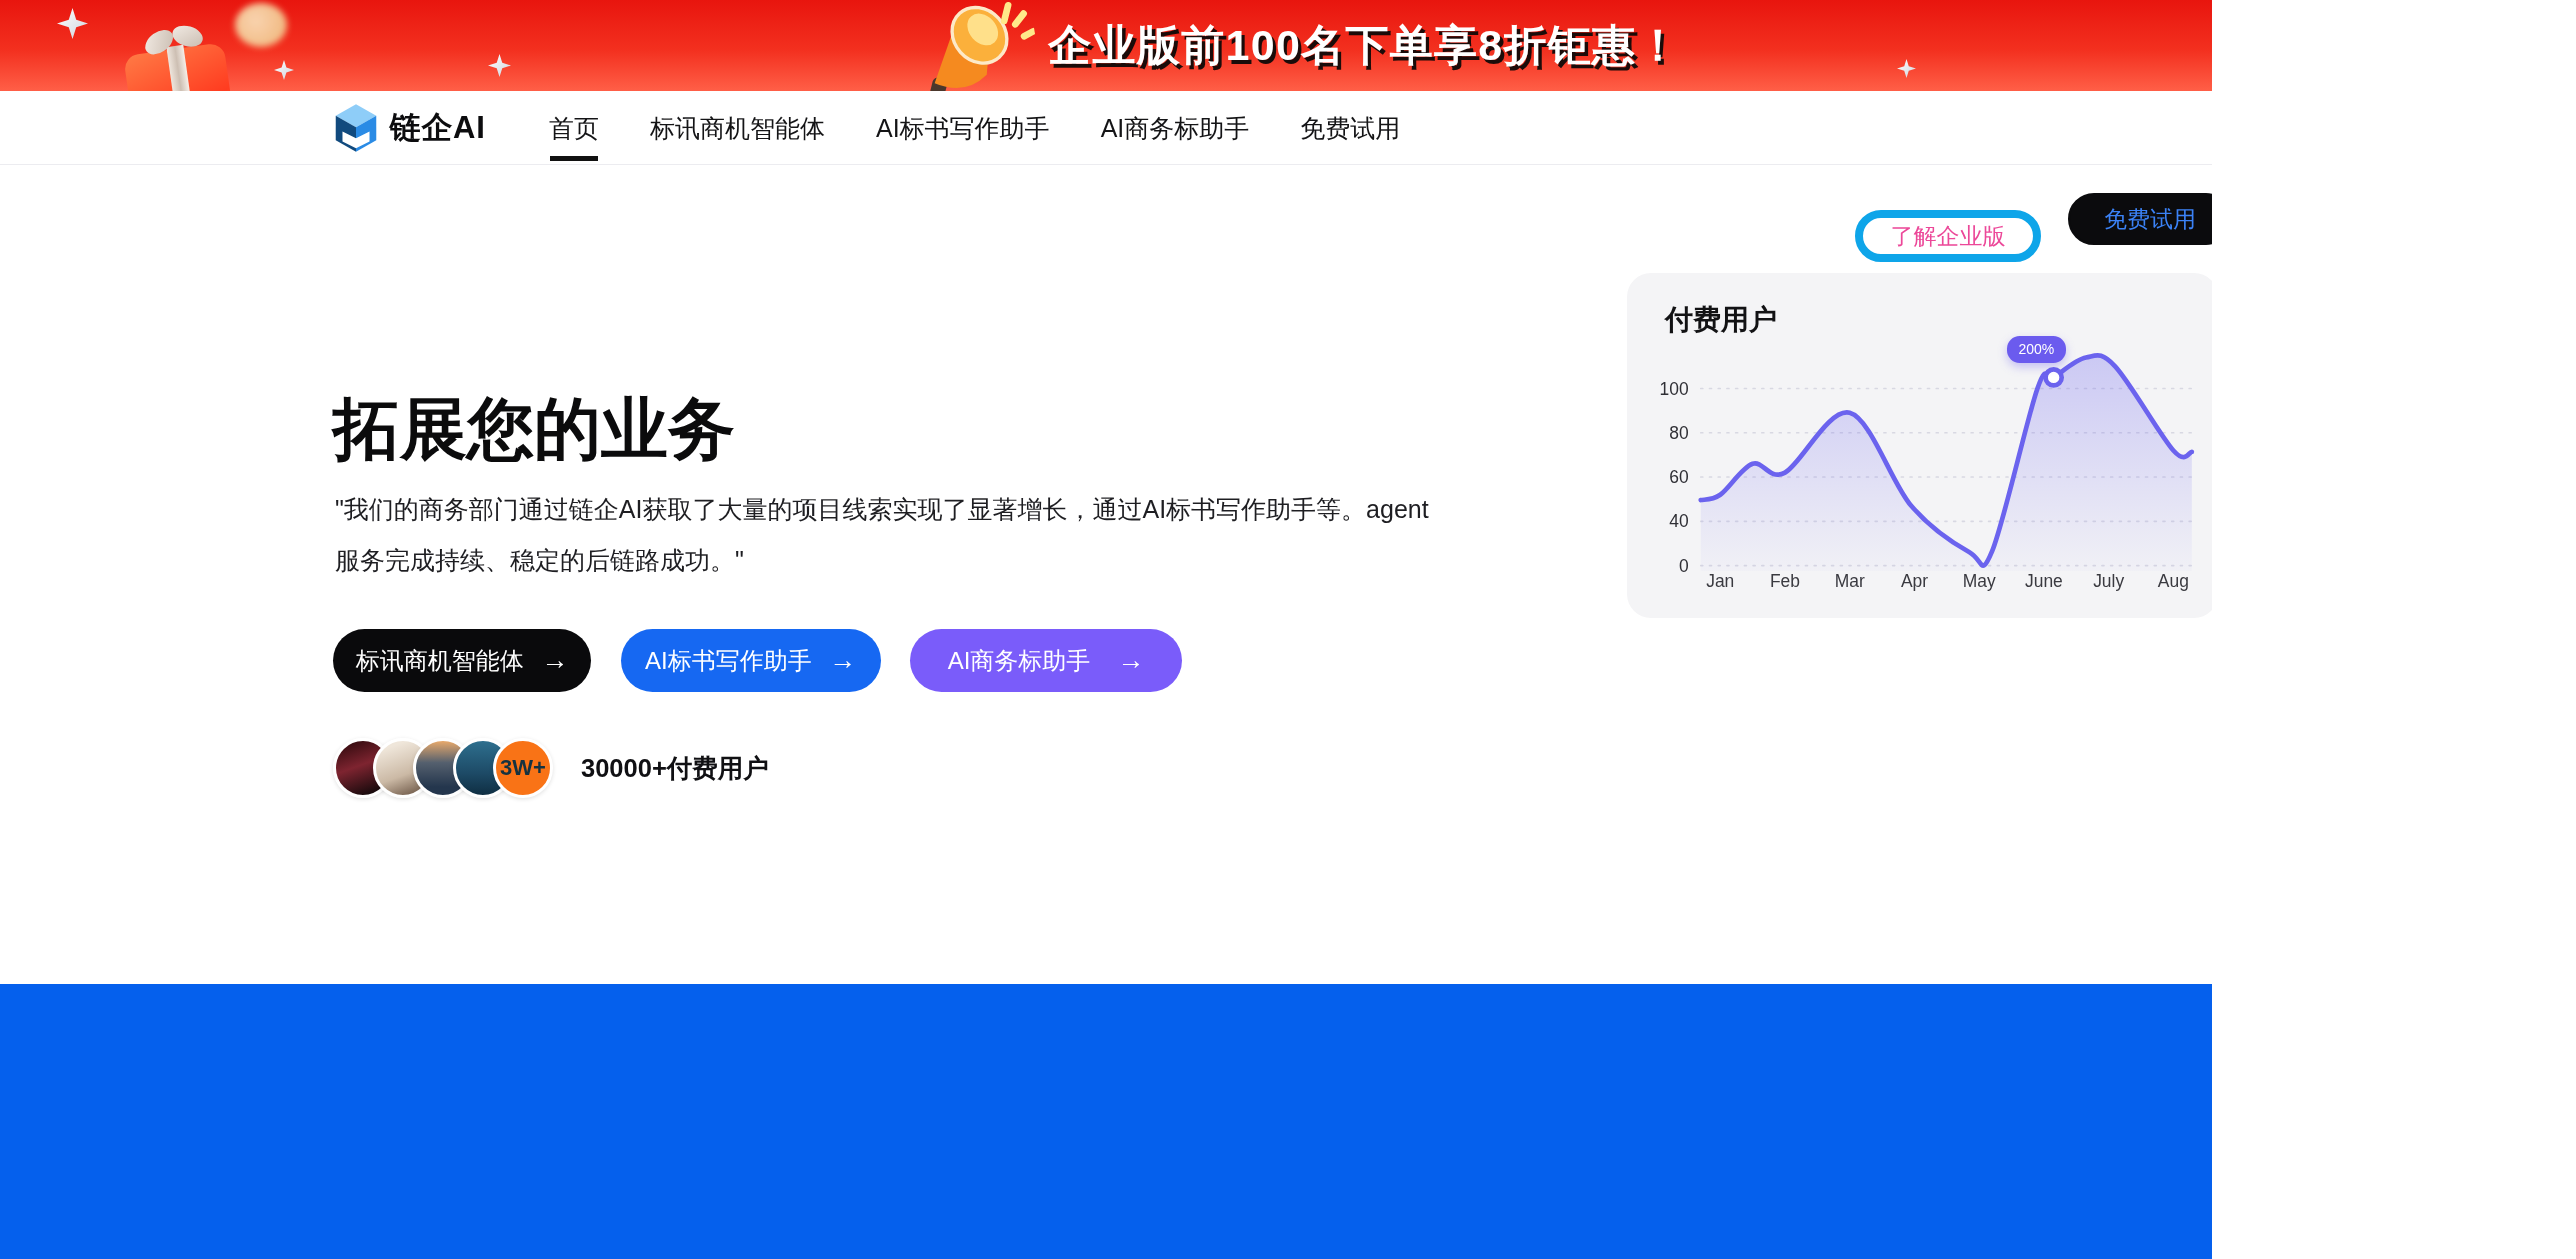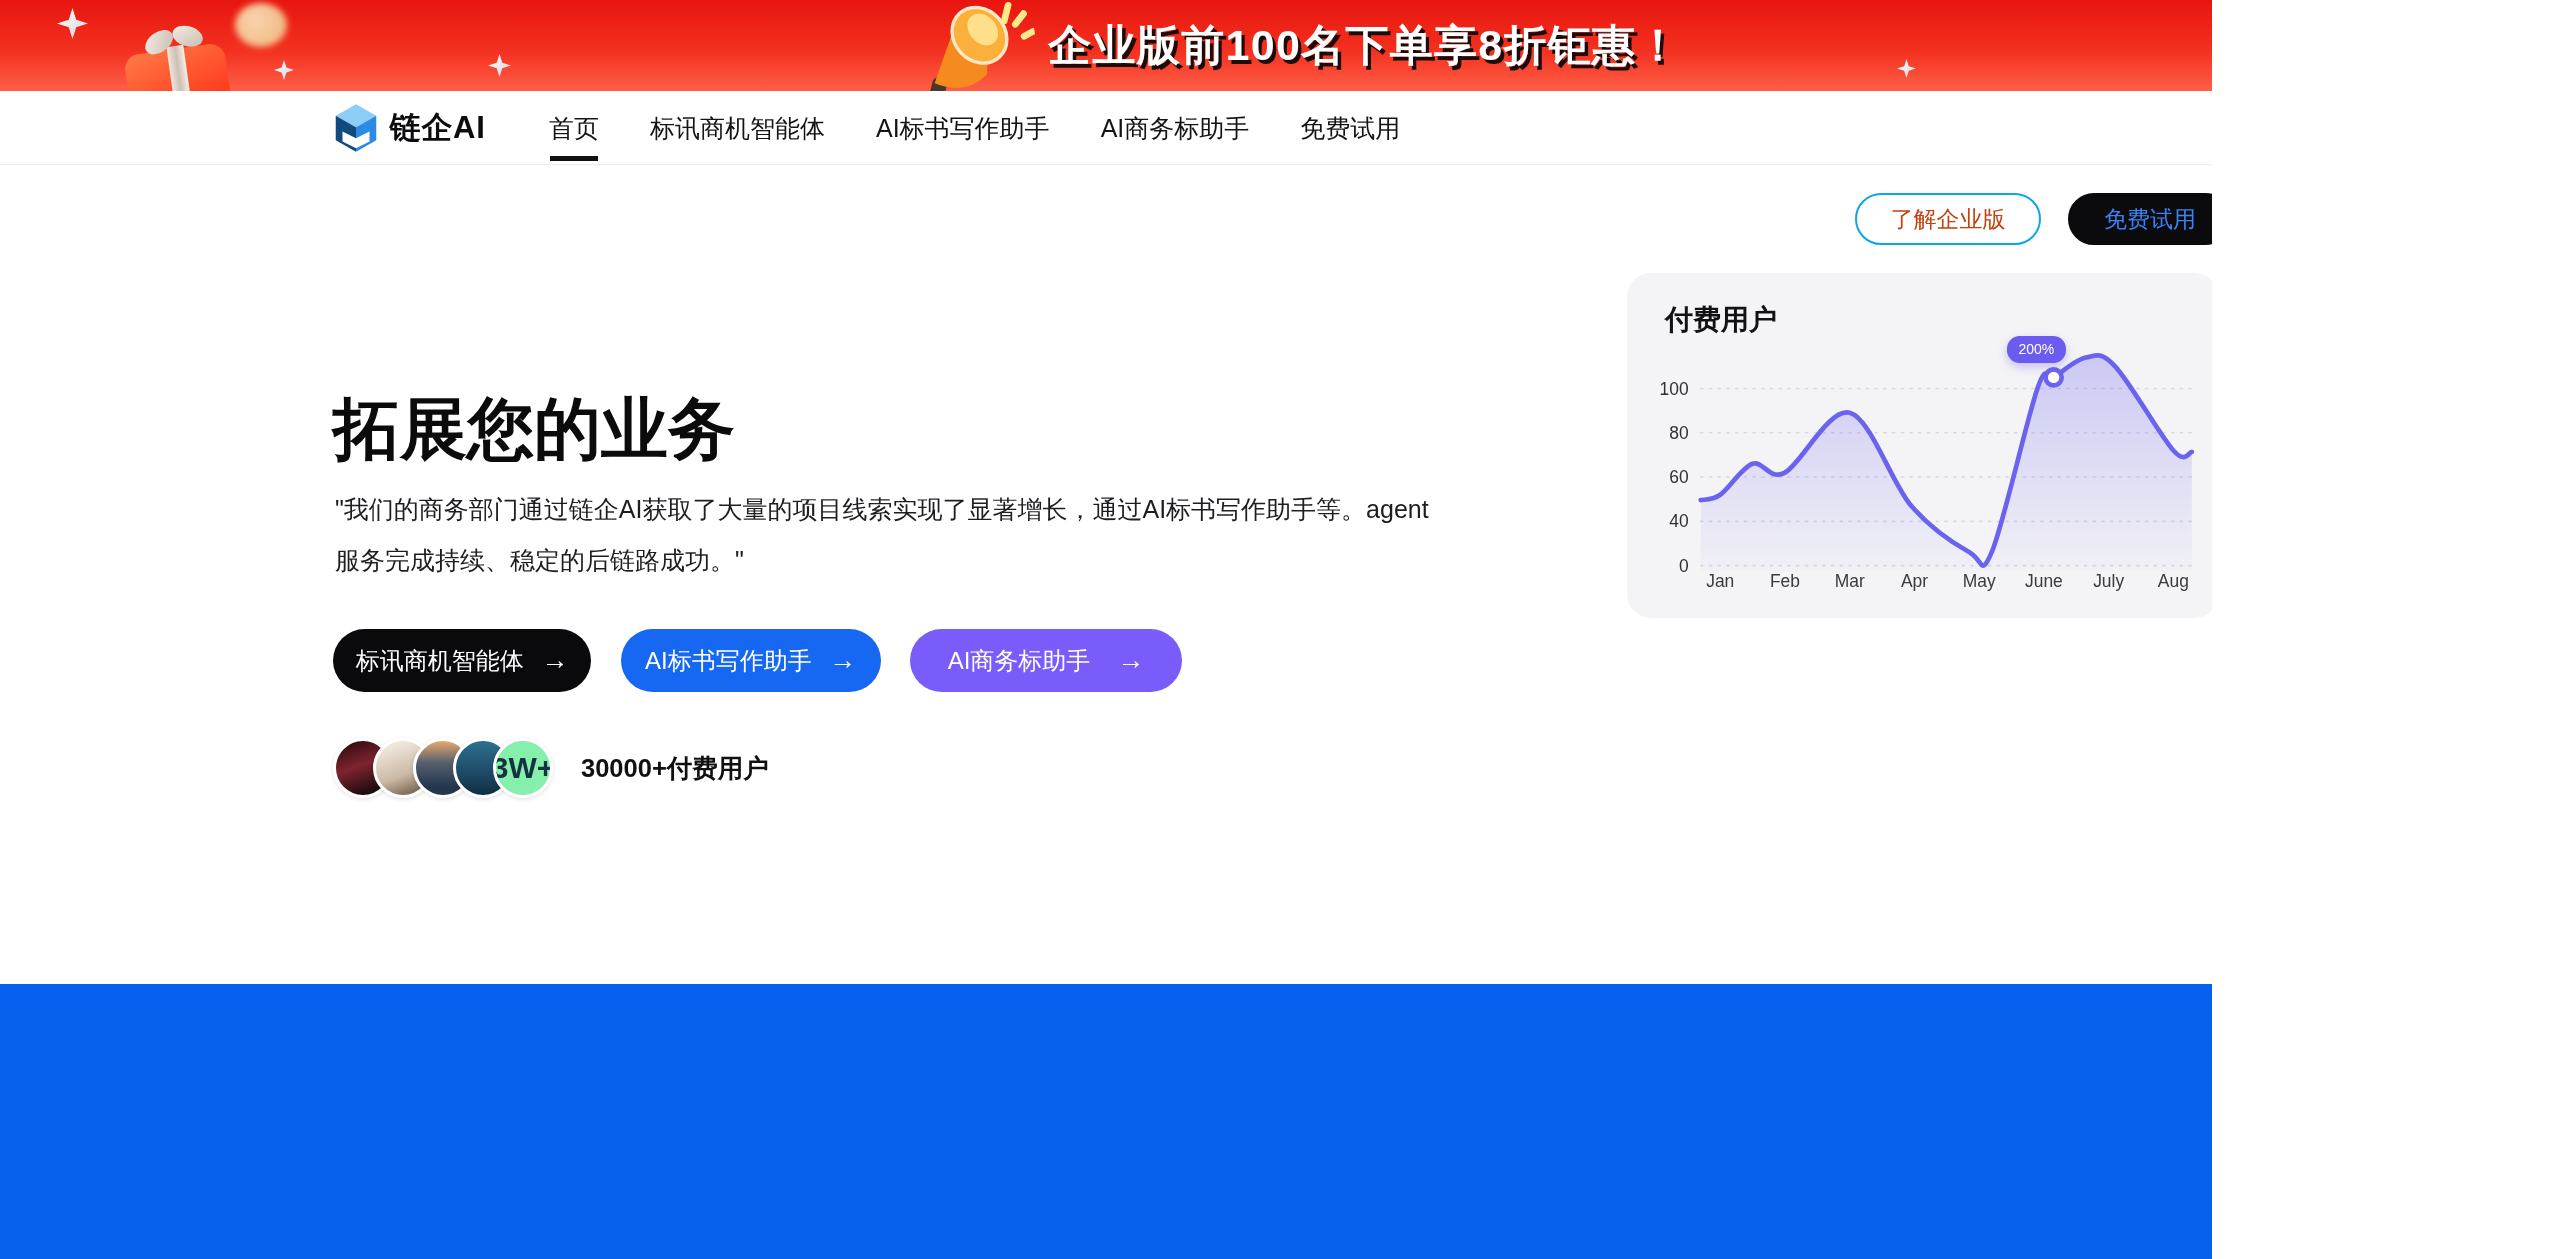--- a/index.html
+++ b/index.html
@@ -43,21 +43,21 @@
     border-bottom:1.3px solid #ececf0; }
   .logo { position:absolute; left:333px; top:0; height:74px; display:flex; align-items:center; gap:10.7px; }
   .logo-text { font-size:31px; font-weight:700; color:#0c0c0e; letter-spacing:0.7px; }
   .menu { position:absolute; left:549px; top:0; height:74px; display:flex; gap:51px; align-items:center; }
   .menu-item { font-size:25px; color:#141416; cursor:pointer; position:relative; height:74px;
     display:flex; align-items:center; }
   .menu-item.active::after { content:""; position:absolute; left:50%; transform:translateX(-50%);
     bottom:4px; width:48px; height:4.7px; background:#111; }
   .nav-btn { position:absolute; top:102px; height:52px; border-radius:27px; display:flex;
     align-items:center; justify-content:center; font-size:23px; cursor:pointer; }
-  .btn-enterprise { left:1855px; width:186px; background:#fff; border:2px solid #0ea5e9; color:#c2410c; }
+  .btn-enterprise { left:1855px; width:186px; background:#fff; border:8px solid #0ea5e9; color:#ec4899;margin-top:17px; }
   .btn-trial { left:2068px; width:164px; background:#0b0b0d; color:#3b82f6; border:2px solid #0b0b0d; }
 
   
   .hero-title { position:absolute; left:333px; top:295px; font-size:67px; line-height:89px;
     font-weight:700; color:#0b0b0c; }
   .hero-quote { position:absolute; left:335px; top:484px; width:1100px; font-size:25px;
     line-height:51px; color:#1e1e22; }
   .cta-row { position:absolute; left:333px; top:629px; display:flex; gap:29.5px; }
   .cta { height:63px; border-radius:32px; display:flex; align-items:center; justify-content:center;
     gap:17.4px; color:#fff; font-size:24px; cursor:pointer; }
@@ -67,22 +67,22 @@
   .cta3 { width:272px; background:#7a5cfa; gap:27px; }
 
   .avatars { position:absolute; left:333px; top:738px; display:flex; align-items:center; }
   .av { width:60px; height:60px; border-radius:50%; border:3.4px solid #fff; margin-left:-20px;
     box-shadow:0 1.3px 4px rgba(0,0,0,.12); position:relative; overflow:hidden; }
   .av:first-child { margin-left:0; }
   .av1 { background:linear-gradient(160deg,#3a0d12 10%,#7e2430 45%,#14090b 90%); }
   .av2 { background:linear-gradient(160deg,#efe6da 15%,#cbb9a5 60%,#6b5544 95%); }
   .av3 { background:linear-gradient(180deg,#e8a96b 0%,#55606e 40%,#24364d 85%); }
   .av4 { background:linear-gradient(180deg,#2e6f8e 0%,#1d4a66 60%,#0f2e42 100%); }
-  .av5 { background:#86efac; display:flex; align-items:center; justify-content:center;
-    font-size:30px; font-weight:700; color:#143240; }
+  .av5 { background:#f97316; display:flex; align-items:center; justify-content:center;
+    font-size:22px; font-weight:700; color:#143240; }
   .users-text { margin-left:28px; font-size:25.5px; font-weight:600; color:#101013; }
 
   
   .chart-card { position:absolute; left:1627px; top:273px; width:591px; height:345px;
     background:#f4f4f6; border-radius:24px; overflow:hidden; }
   .chart-title { position:absolute; left:38px; top:28px; font-size:28px; font-weight:700; color:#121214; }
   .chart-badge { position:absolute; background:#6b5bee; color:#fff; font-size:14px;
     padding:5.4px 11.4px; border-radius:12.7px; box-shadow:0 4px 9.4px rgba(107,91,238,.35); }
   #chart-svg { position:absolute; left:0; top:0; }
 

